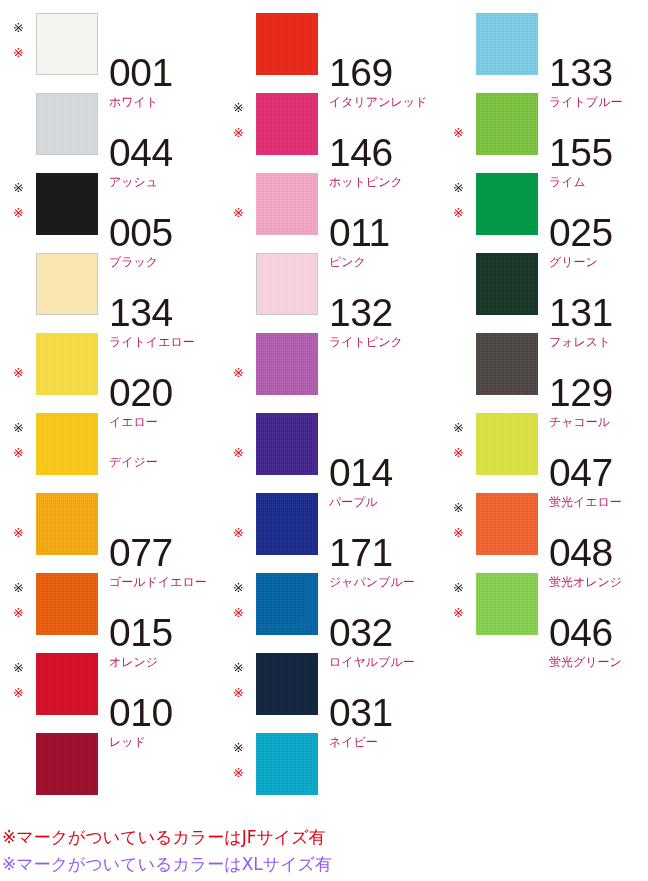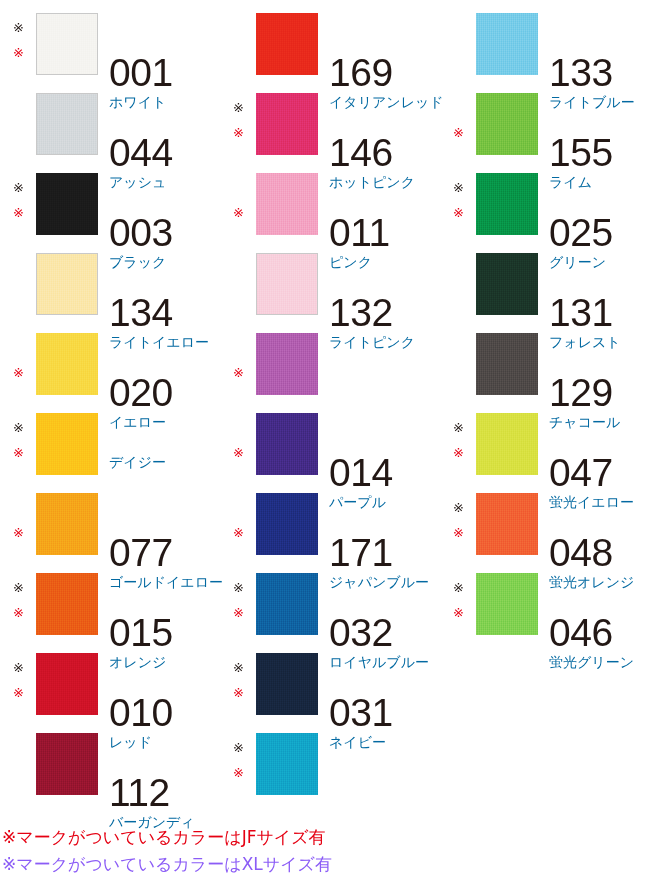--- a/index.html
+++ b/index.html
@@ -79,23 +79,23 @@
     font-family: "Liberation Sans", "DejaVu Sans", sans-serif;
     font-size: 39px;
     line-height: 40px;
     font-weight: 400;
     letter-spacing: -0.5px;
     color: #231815;
     white-space: nowrap;
   }
   .cname {
     font-family: "DejaVu Sans", "Liberation Sans", sans-serif;
-    font-size: 14px;
+    font-size: 12px;
     line-height: 16px;
-    color: #0369a1;
+    color: #be185d;
     white-space: nowrap;
     margin-top: 1px;
   }
 
   #legend {
     position: absolute;
     left: 2px;
     top: 824px;
     width: 640px;
   }
@@ -168,21 +168,21 @@
         <div class="cname">ライム</div>
       </div>
     </div>
     <div class="swatch-cell">
       <div class="marks">
         <span class="mark mark-xl">※</span>
         <span class="mark mark-jf">※</span>
       </div>
       <div class="chip" style="background-color: rgb(27, 27, 27);"></div>
       <div class="info">
-        <div class="code">003</div>
+        <div class="code">005</div>
         <div class="cname">ブラック</div>
       </div>
     </div>
     <div class="swatch-cell">
       <div class="marks">
         <span class="mark mark-jf">※</span>
       </div>
       <div class="chip" style="background-color: rgb(243, 161, 193);"></div>
       <div class="info">
         <div class="code">011</div>
@@ -362,24 +362,20 @@
       <div class="chip" style="background-color: rgb(23, 38, 62);"></div>
       <div class="info">
         <div class="code">031</div>
         <div class="cname">ネイビー</div>
       </div>
     </div>
     <div class="swatch-cell empty"></div>
     <div class="swatch-cell">
       <div class="marks"></div>
       <div class="chip" style="background-color: rgb(150, 21, 47);"></div>
-      <div class="info">
-        <div class="code">112</div>
-        <div class="cname">バーガンディ</div>
-      </div>
     </div>
     <div class="swatch-cell">
       <div class="marks">
         <span class="mark mark-xl">※</span>
         <span class="mark mark-jf">※</span>
       </div>
       <div class="chip" style="background-color: rgb(18, 163, 199);"></div>
     </div>
     <div class="swatch-cell empty"></div>
   </div>

